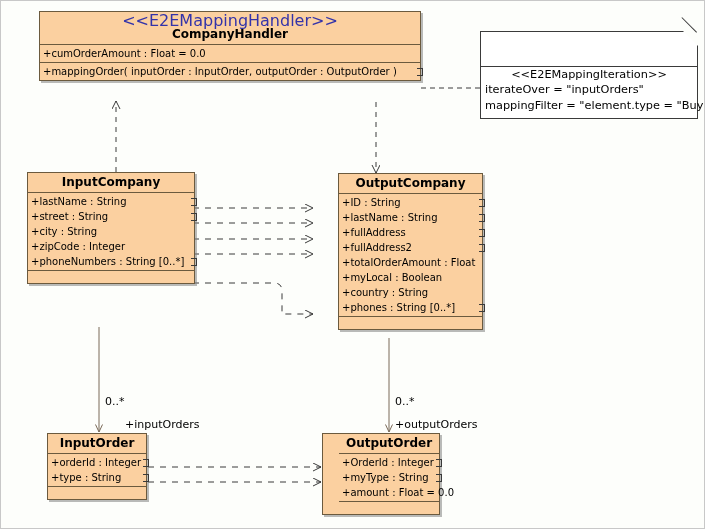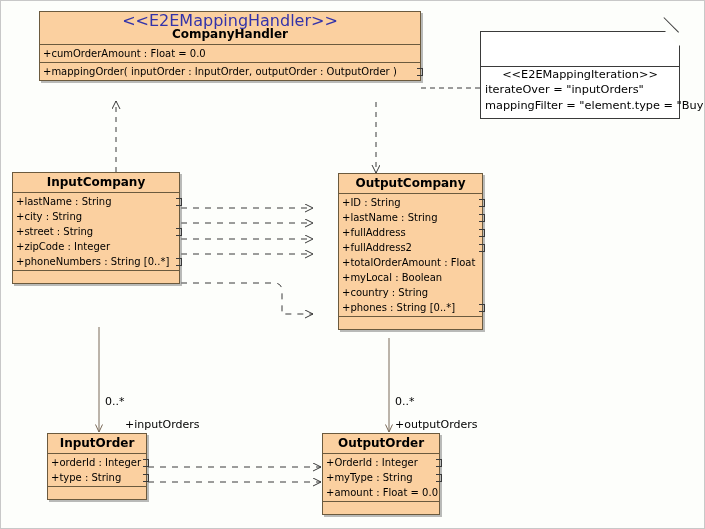--- a/index.html
+++ b/index.html
@@ -198,46 +198,46 @@
       </div>
     </div>
     <div class="cls-compartment">
       <div class="cls-row">
         <span>+mappingOrder( inputOrder : InputOrder, outputOrder : OutputOrder )</span>
         <span class="port-r"></span>
       </div>
     </div>
   </div>
 
-  <div class="uml-note" style="left:479px; top:30px; width:200px; height:88px;">
+  <div class="uml-note" style="left:479px; top:30px; width:218px; height:88px;">
     <div class="note-fold"></div>
     <div class="note-fold-line"></div>
     <div class="note-top"></div>
     <div class="note-body">
       <span class="note-stereo">&lt;&lt;E2EMappingIteration&gt;&gt;</span>
       <span class="note-line">iterateOver = "inputOrders"</span>
       <span class="note-line">mappingFilter = "element.type = "Buy"</span>
     </div>
   </div>
 
-  <div class="uml-class" style="left:11px; top:171px; width:168px;">
+  <div class="uml-class" style="left:26px; top:171px; width:168px;">
     <div class="cls-header">
       <span class="cls-name">InputCompany</span>
     </div>
     <div class="cls-compartment">
       <div class="cls-row">
         <span>+lastName : String</span>
         <span class="port-r"></span>
       </div>
       <div class="cls-row">
+        <span>+street : String</span>
+        <span class="port-r"></span>
+      </div>
+      <div class="cls-row">
         <span>+city : String</span>
-      </div>
-      <div class="cls-row">
-        <span>+street : String</span>
-        <span class="port-r"></span>
       </div>
       <div class="cls-row">
         <span>+zipCode : Integer</span>
       </div>
       <div class="cls-row">
         <span>+phoneNumbers : String [0..*]</span>
         <span class="port-r"></span>
       </div>
     </div>
     <div class="cls-compartment empty"></div>
@@ -297,21 +297,21 @@
         <span class="port-r"></span>
       </div>
       <div class="cls-row">
         <span>+type : String</span>
         <span class="port-r"></span>
       </div>
     </div>
     <div class="cls-compartment empty"></div>
   </div>
 
-  <div class="uml-class" style="left:321px; top:432px; width:118px;">
+  <div class="uml-class" style="left:321px; top:432px; width:118px;padding-left:16px;">
     <div class="cls-header">
       <span class="cls-name">OutputOrder</span>
     </div>
     <div class="cls-compartment">
       <div class="cls-row">
         <span>+OrderId : Integer</span>
         <span class="port-r"></span>
       </div>
       <div class="cls-row">
         <span>+myType : String</span>

